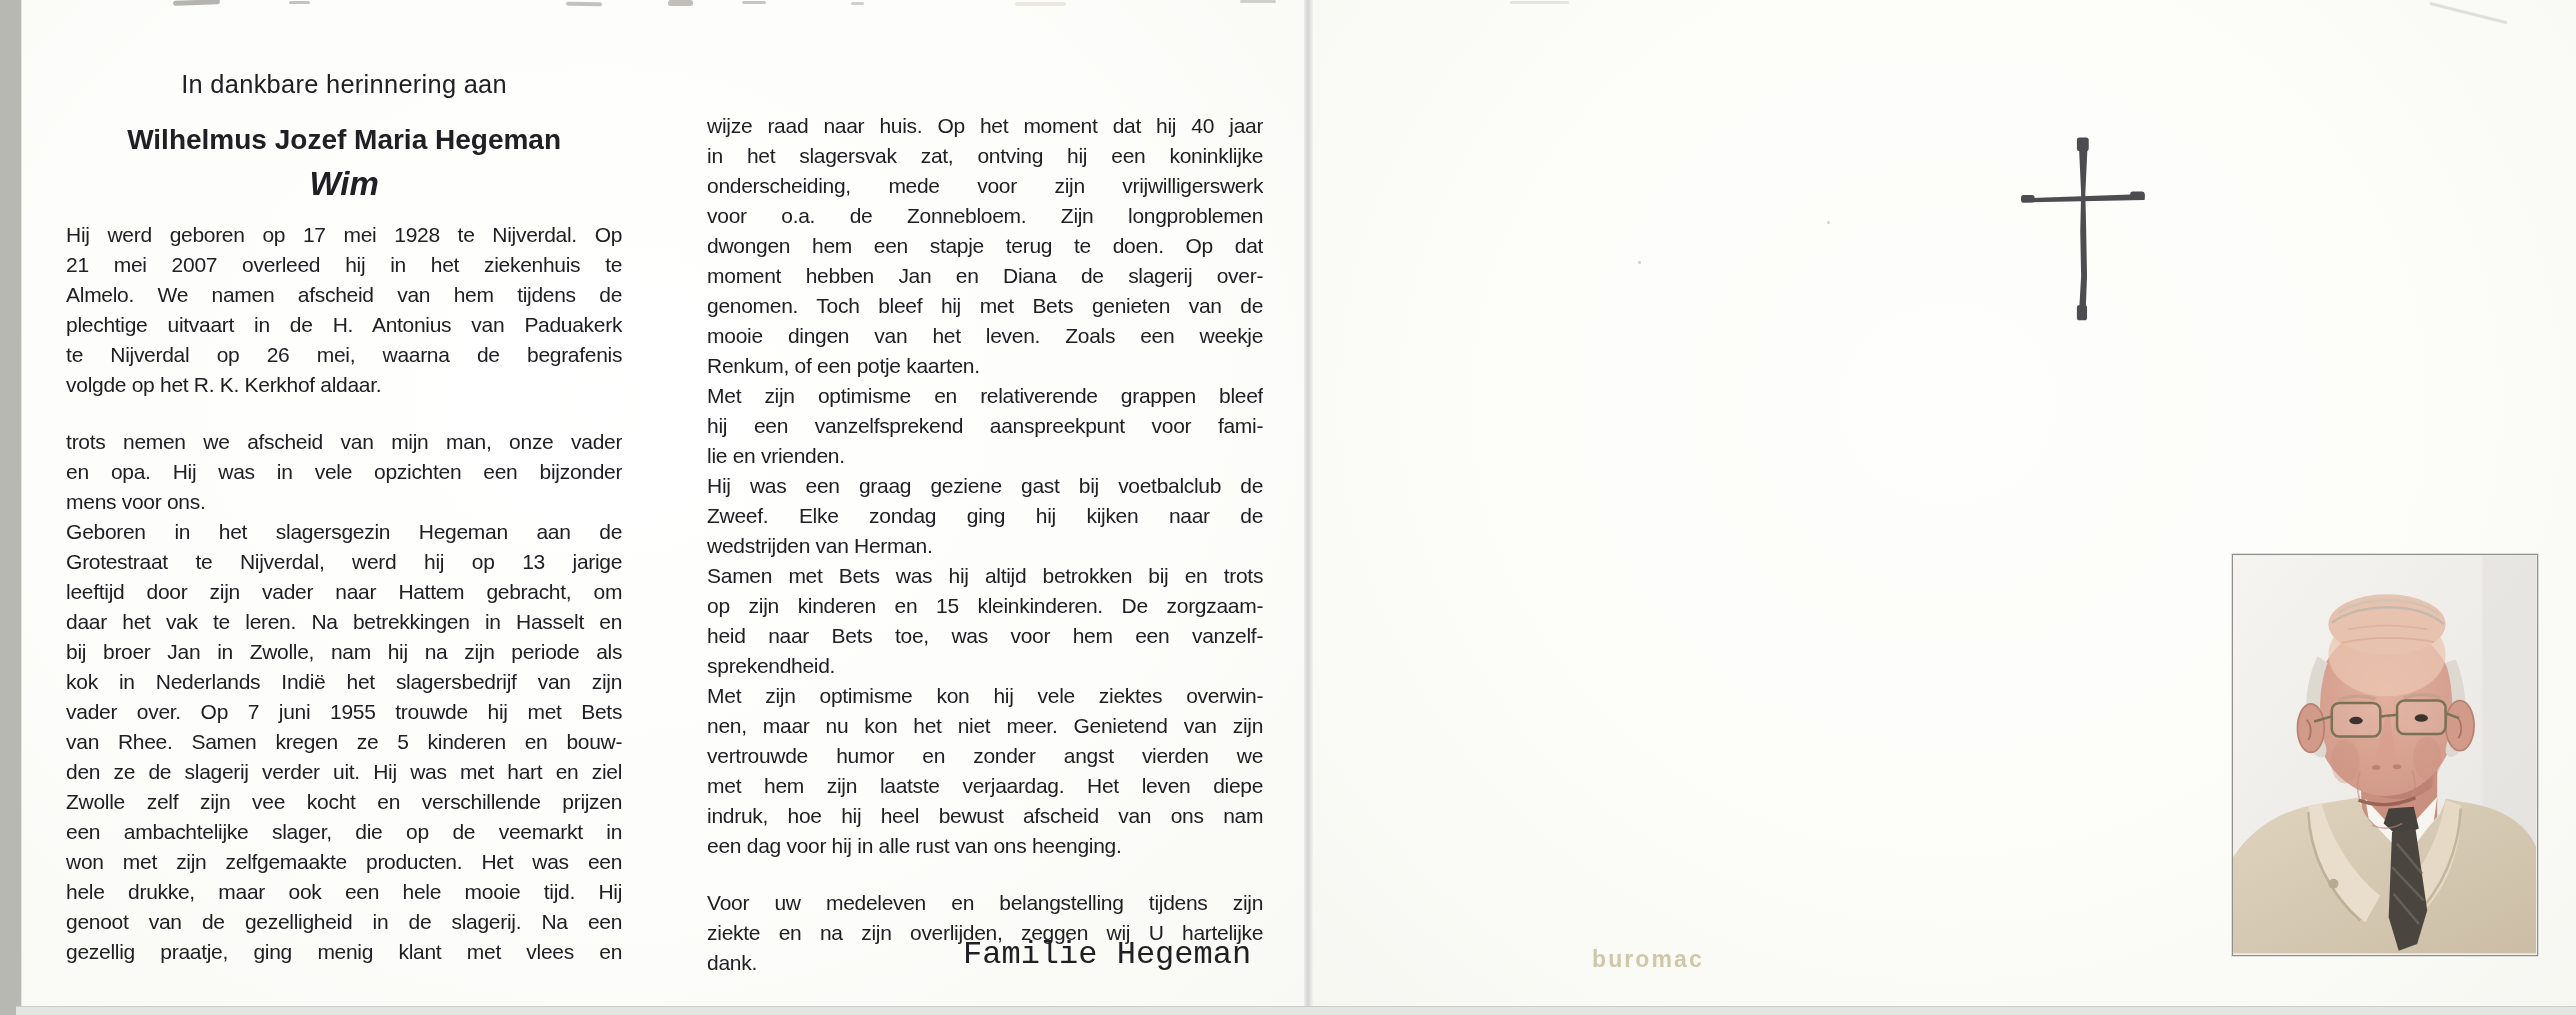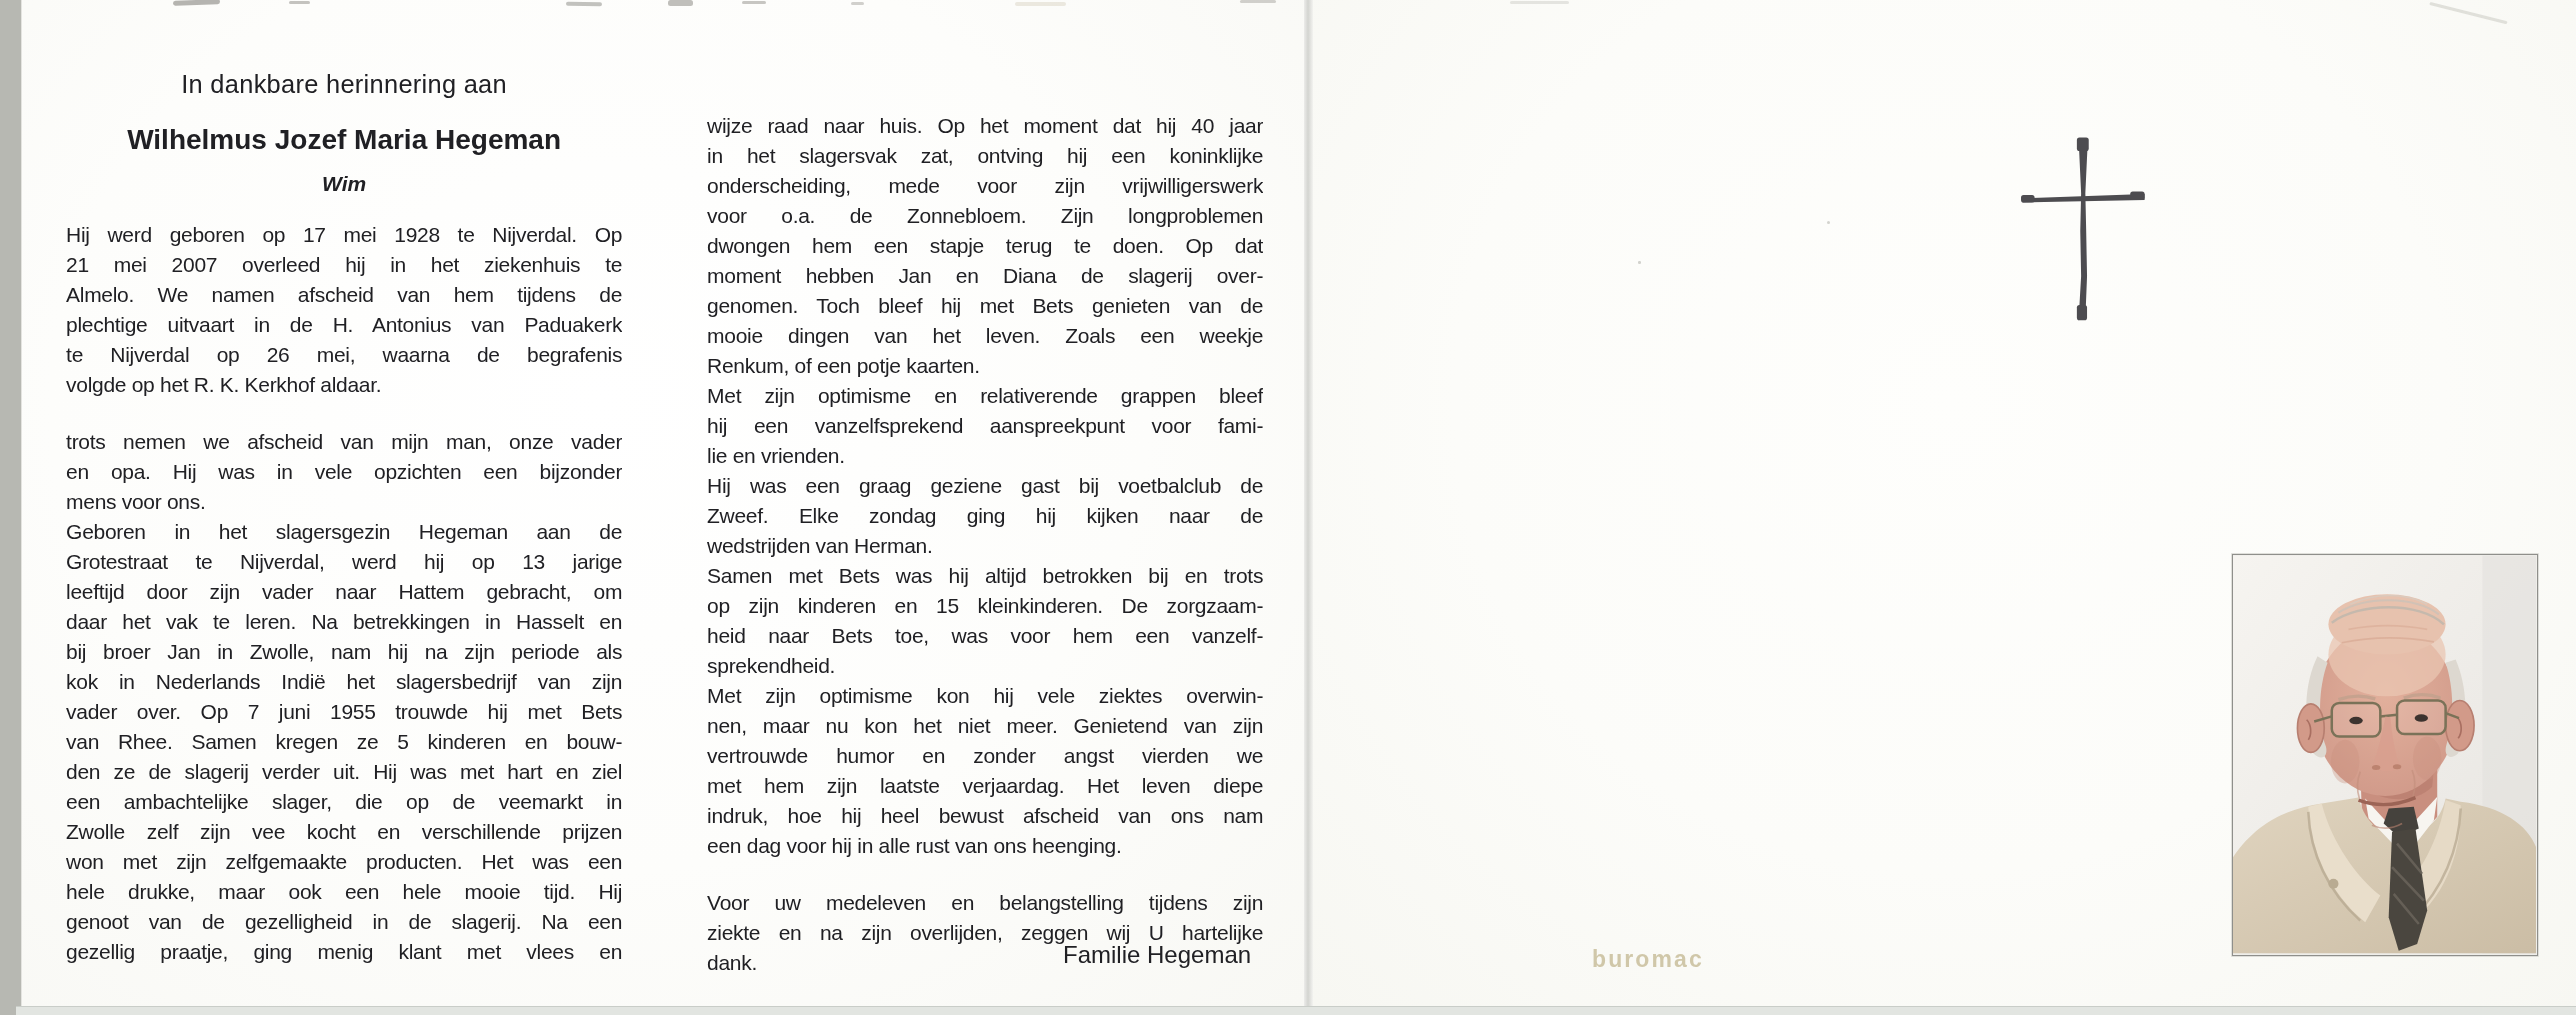--- a/index.html
+++ b/index.html
@@ -39,40 +39,40 @@
   .memorial-line {
     position: absolute; top: 69px; left: 0; right: 0;
     text-align: center; font-size: 25.4px; line-height: 30.5px; letter-spacing: 0.3px;
   }
   .deceased-name {
     position: absolute; top: 124px; left: 0; right: 0;
     text-align: center; font-size: 28px; line-height: 32px; font-weight: 700;
   }
   .deceased-nickname {
     position: absolute; top: 169px; left: 0; right: 0;
-    text-align: center; font-size: 21px; line-height: 30.5px; font-weight: 700; font-style: italic;
+    text-align: center; font-size: 33px; line-height: 30.5px; font-weight: 700; font-style: italic;
   }
 
   .paras { position: absolute; left: 0; right: 0; }
   .paras-c1 { top: 220px; }
   .paras-c2 { top: 63px; margin-top: 48px; }
   .para { margin: 0; }
   .para.gap-before { margin-top: 27px; }
 
   .tline {
     height: 30px; line-height: 30px; font-size: 21px;
     letter-spacing: -0.3px;
     text-align: justify; text-align-last: justify;
     overflow: hidden; white-space: normal;
   }
   .tline.lastline { text-align-last: left; }
 
   .signature {
     position: absolute; top: 940px; left: 0; right: 12px;
-    text-align: right; font-size: 24px; line-height: 29px;
+    text-align: right; font-size: 32px; line-height: 29px; font-family: Liberation Mono, monospace;
   }
 
   
   .cross { position: absolute; left: 708px; top: 134px; width: 127px; height: 193px; }
 
   .portrait-photo {
     position: absolute; left: 919px; top: 554px; width: 306px; height: 402px;
     border: 1.7px solid #8f8f8b; box-sizing: border-box;
     box-shadow: 0 0 0 0.8px #d8d8d3;
     overflow: hidden; background: #efeeea;
@@ -128,22 +128,22 @@
           <div class="para">
             <div class="tline">Geboren in het slagersgezin Hegeman aan de</div>
             <div class="tline">Grotestraat te Nijverdal, werd hij op 13 jarige</div>
             <div class="tline">leeftijd door zijn vader naar Hattem gebracht, om</div>
             <div class="tline">daar het vak te leren. Na betrekkingen in Hasselt en</div>
             <div class="tline">bij broer Jan in Zwolle, nam hij na zijn periode als</div>
             <div class="tline">kok in Nederlands Indië het slagersbedrijf van zijn</div>
             <div class="tline">vader over. Op 7 juni 1955 trouwde hij met Bets</div>
             <div class="tline">van Rhee. Samen kregen ze 5 kinderen en bouw-</div>
             <div class="tline">den ze de slagerij verder uit. Hij was met hart en ziel</div>
+            <div class="tline">Zwolle zelf zijn vee kocht en verschillende prijzen</div>
             <div class="tline">een ambachtelijke slager, die op de veemarkt in</div>
-            <div class="tline">Zwolle zelf zijn vee kocht en verschillende prijzen</div>
             <div class="tline">won met zijn zelfgemaakte producten. Het was een</div>
             <div class="tline">hele drukke, maar ook een hele mooie tijd. Hij</div>
             <div class="tline">genoot van de gezelligheid in de slagerij. Na een</div>
             <div class="tline">gezellig praatje, ging menig klant met vlees en</div>
           </div>
         </div>
     </div>
 
     <div class="col col2">
       <div class="paras paras-c2">

